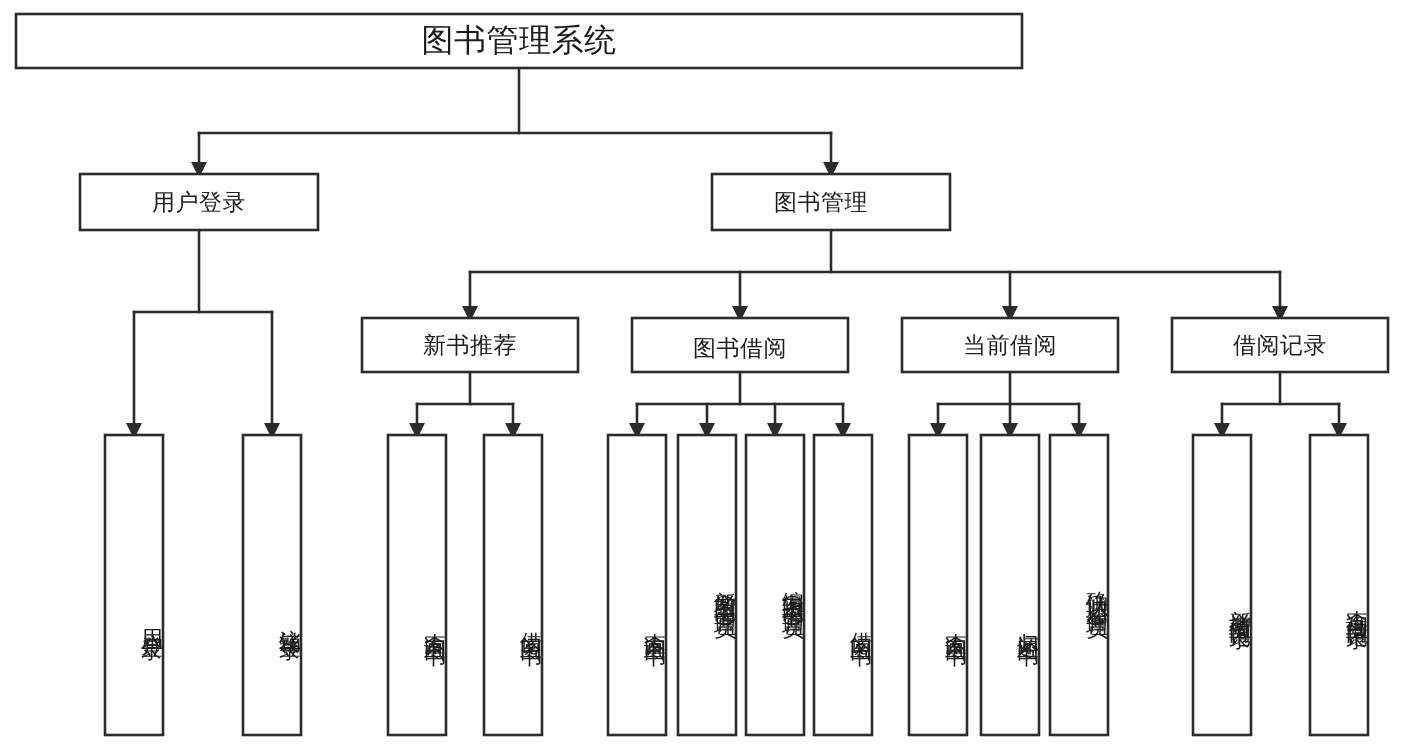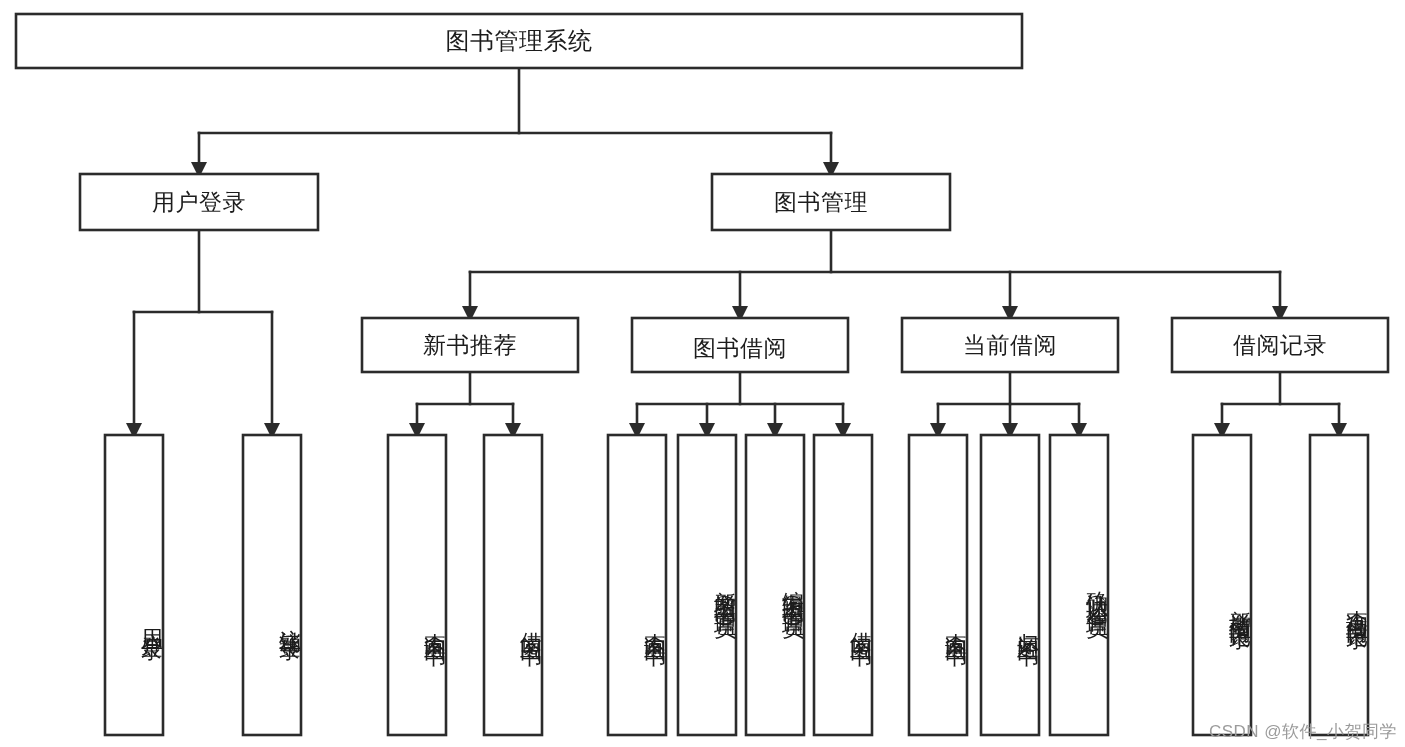--- a/index.html
+++ b/index.html
@@ -50,21 +50,21 @@
     font-family: "Liberation Sans", "DejaVu Sans", sans-serif;
     box-sizing: border-box;
     pointer-events: none;
     white-space: nowrap;
   }
   .node-label.horizontal {
     font-size: 23px;
     letter-spacing: 0.5px;
   }
   .node-label.horizontal.title {
-    font-size: 24px;
+    font-size: 32px;
   }
   .node-label.vertical {
     writing-mode: vertical-rl;
     text-orientation: upright;
     font-size: 22px;
     letter-spacing: 4px;
     line-height: 1;
     align-items: flex-start;
     padding-top: 6px;
   }
@@ -199,14 +199,13 @@
   <div class="node-label vertical" style="left:608px; top:505px; width:58px; height:230px;">查询图书</div>
   <div class="node-label vertical" style="left:678px; top:441px; width:58px; height:294px;">新增图书（管理员）</div>
   <div class="node-label vertical" style="left:746px; top:441px; width:58px; height:294px;">编辑图书（管理员）</div>
   <div class="node-label vertical" style="left:814px; top:505px; width:58px; height:230px;">借阅图书</div>
   <div class="node-label vertical" style="left:909px; top:505px; width:58px; height:230px;">查询图书</div>
   <div class="node-label vertical" style="left:981px; top:505px; width:58px; height:230px;">归还图书</div>
   <div class="node-label vertical" style="left:1050px; top:441px; width:58px; height:294px;">确认归还（管理员）</div>
   <div class="node-label vertical" style="left:1193px; top:466px; width:58px; height:269px;">新增借阅记录</div>
   <div class="node-label vertical" style="left:1310px; top:466px; width:58px; height:269px;">查询借阅记录</div>
 
-  <div class="watermark">CSDN @软件_小贺同学</div>
 </div>
 
 </body></html>

